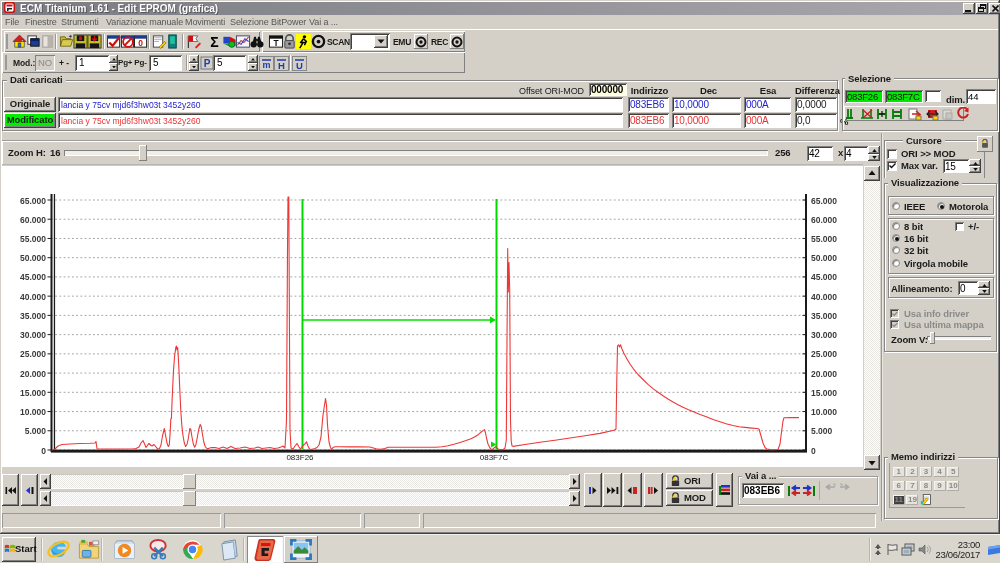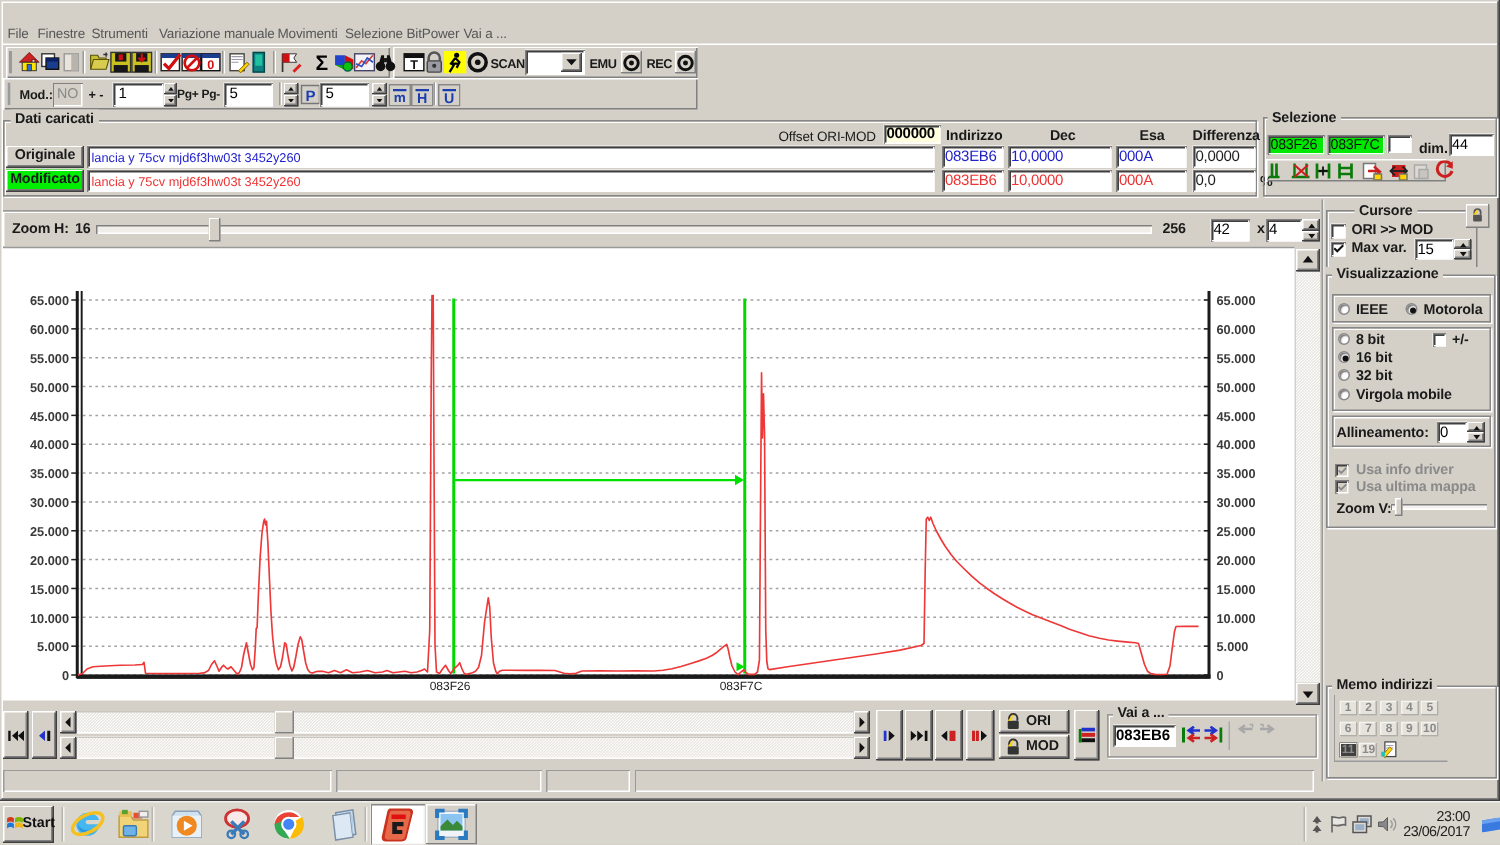--- a/index.html
+++ b/index.html
@@ -12,20 +12,41 @@
 .glab{position:absolute;top:-7px;left:7px;background:#d4d0c8;padding:0 3px;font-weight:bold;font-size:9.5px;color:#1a1a1a;line-height:13px;white-space:nowrap;letter-spacing:-0.1px;}
 .lab{font-size:9.5px;color:#1a1a1a;white-space:nowrap;letter-spacing:-0.1px;}
 .b{font-weight:bold;}
 .ftxt{font-size:10px;line-height:12px;padding:1.5px 2px;letter-spacing:-0.2px;}
 </style></head>
 <body>
 <div id="stage">
 
 <div class="abs" id="appwin" style="left:0;top:0;width:1000px;height:534px;background:#d4d0c8;box-shadow:inset -1px -1px 0 #404040,inset 1px 1px 0 #d4d0c8,inset -2px -2px 0 #808080,inset 2px 2px 0 #fff;"></div>
 
+<div class="abs" id="titlebar" style="left:2px;top:2px;width:996px;height:13px;background:linear-gradient(to right,#7b7b83,#a9a9ad);">
+ <svg class="abs" style="left:2px;top:0px" width="12" height="12" viewBox="0 0 12 12">
+        <rect x="0" y="0" width="11" height="11" rx="2" fill="#cc1111"></rect>
+        <rect x="1.5" y="1.5" width="8" height="8" rx="1.5" fill="#fff"></rect>
+        <rect x="2.5" y="2.5" width="6" height="2" fill="#cc1111"></rect>
+        <path d="M3 6 h5 v1.5 h-3.5 v1.5 h-1.5 z" fill="#222"></path>
+      </svg>
+ <span class="abs" style="left:18px;top:0px;font-size:10px;font-weight:bold;color:#fff;line-height:13px;white-space:nowrap;text-shadow:1px 1px 0 rgba(0,0,0,0.35);">ECM Titanium 1.61 - Edit EPROM (grafica)</span>
+ <div class="abs btn" style="left:961px;top:1px;width:12px;height:11px;">
+        <div class="abs" style="left:2px;top:7px;width:6px;height:2px;background:#111;"></div>
+      </div>
+ <div class="abs btn" style="left:974px;top:1px;width:12px;height:11px;">
+        <div class="abs" style="left:4px;top:1px;width:6px;height:5px;border:1px solid #111;border-top-width:2px;background:#d4d0c8;"></div>
+        <div class="abs" style="left:2px;top:4px;width:6px;height:5px;border:1px solid #111;border-top-width:2px;background:#d4d0c8;"></div>
+      </div>
+ <div class="abs btn" style="left:987px;top:1px;width:12px;height:11px;">
+        <svg style="position:absolute;left:2.5px;top:2px" width="7" height="7" viewBox="0 0 7 7">
+          <path d="M0.5 0.5 L6.5 6.5 M6.5 0.5 L0.5 6.5" stroke="#111" stroke-width="1.6"></path>
+        </svg>
+      </div>
+</div>
 
 <div class="abs" id="menubar" style="left:2px;top:15px;width:996px;height:14px;font-size:9px;color:#565656;line-height:15px;letter-spacing:-0.1px;">
  <span class="abs" style="left:3px;">File</span>
  <span class="abs" style="left:23px;">Finestre</span>
  <span class="abs" style="left:59px;">Strumenti</span>
  <span class="abs" style="left:104px;">Variazione manuale</span>
  <span class="abs" style="left:183px;">Movimenti</span>
  <span class="abs" style="left:228px;">Selezione</span>
  <span class="abs" style="left:269px;">BitPower</span>
  <span class="abs" style="left:307px;">Vai a ...</span>

